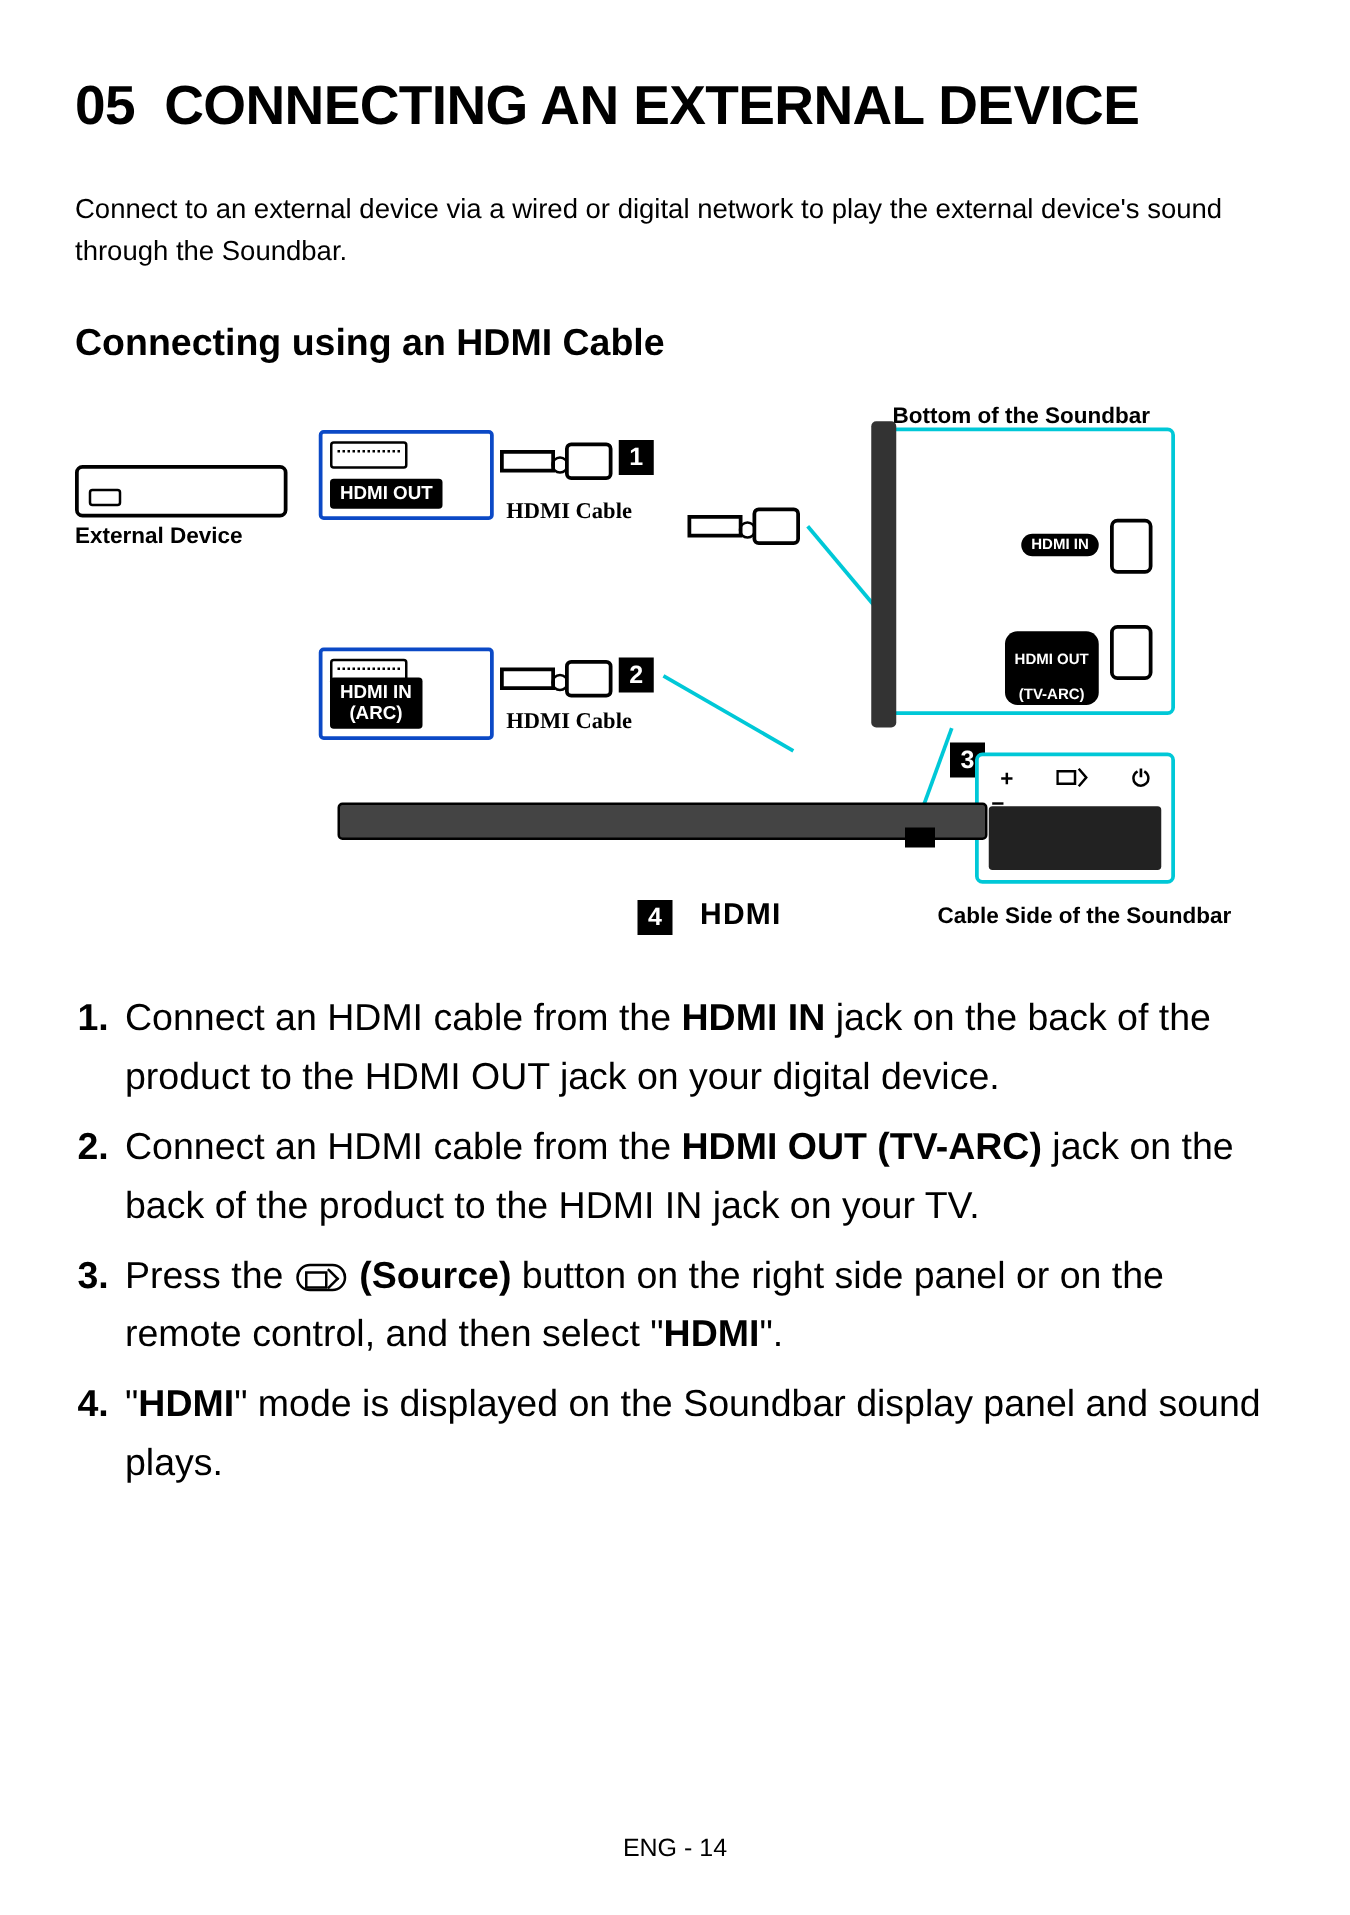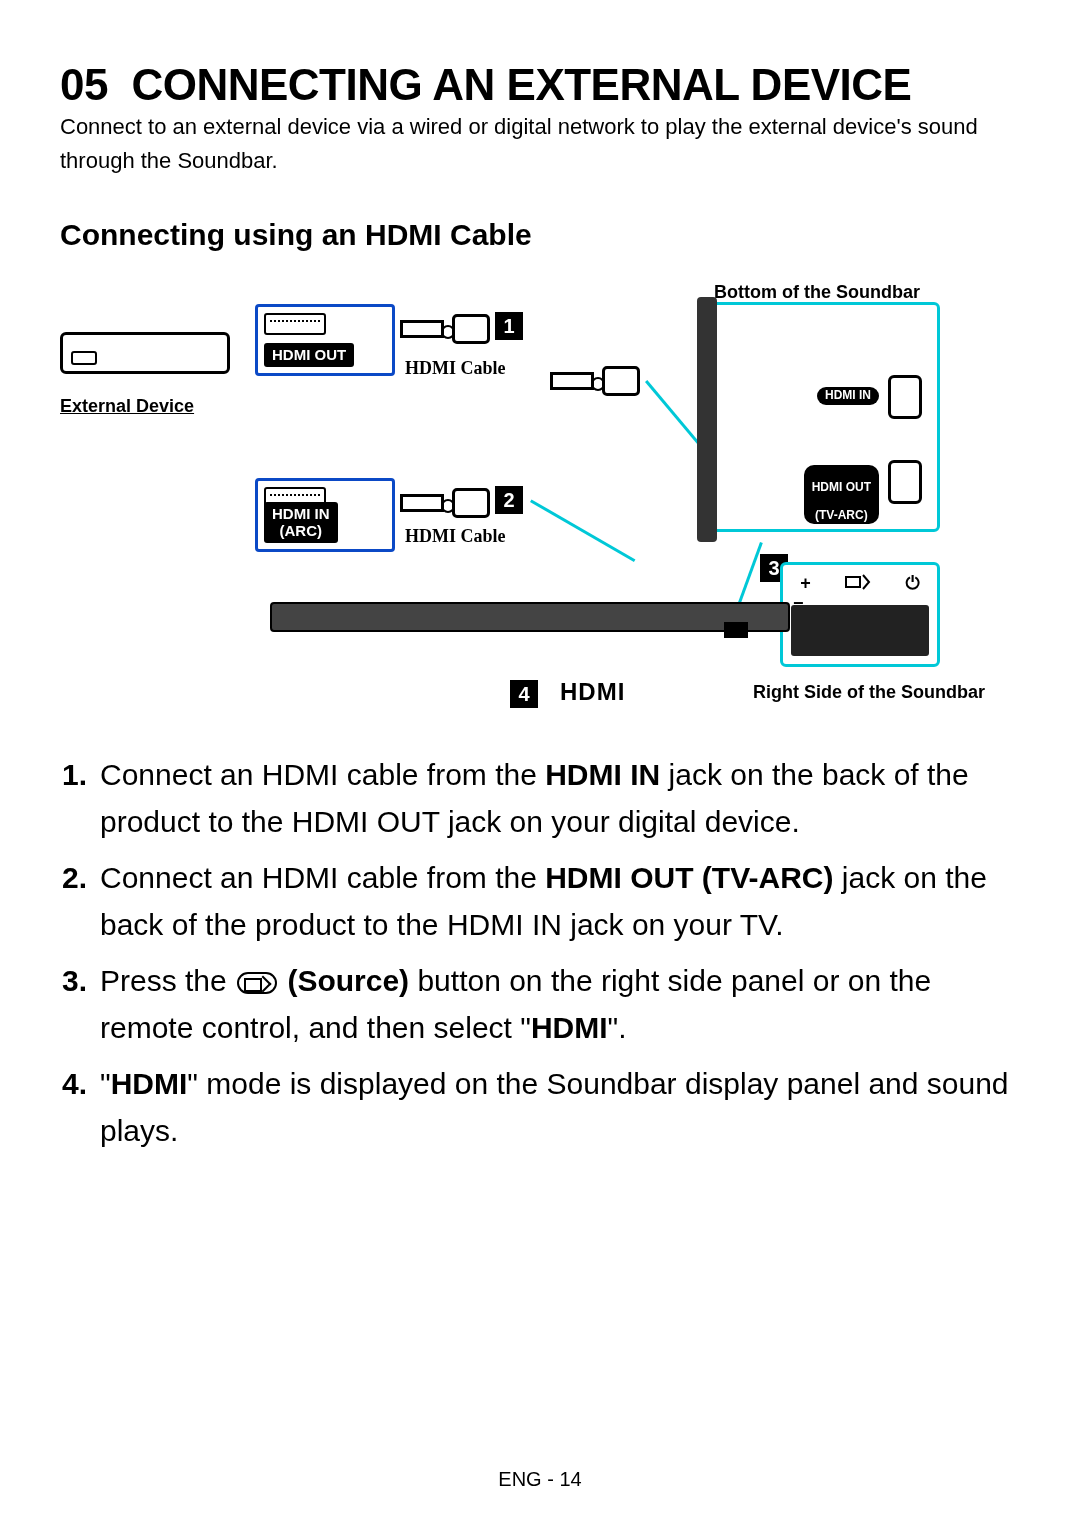--- a/index.html
+++ b/index.html
@@ -11,20 +11,21 @@
       color: #000;
       position: relative;
     }
     .page-content {
       padding: 60px 60px 0 60px;
     }
     .chapter-title {
       font-size: 44px;
       font-weight: 800;
       letter-spacing: -0.5px;
+      margin-bottom: 40px;
     }
     .intro-text {
       font-size: 22px;
       line-height: 1.55;
       margin-bottom: 40px;
     }
     .section-title {
       font-size: 30px;
       font-weight: 700;
       margin-bottom: 30px;
@@ -57,22 +58,21 @@
       content: '';
       position: absolute;
       left: 8px; top: 16px;
       width: 22px; height: 10px;
       border: 2px solid #000;
       border-radius: 3px;
     }
     .external-device-label {
       font-size: 18px;
       font-weight: 700;
-      margin-top: 22px;
-      text-decoration: underline;
+      margin-top: 4px;
     }
 
     
     .tv {
       position: absolute;
       left: 0;
       top: 200px;
     }
     .tv-screen {
       width: 170px;
@@ -450,21 +450,21 @@
           <svg width="26" height="18" viewBox="0 0 26 18">
               <rect x="1" y="4" width="14" height="10" fill="none" stroke="#000" stroke-width="2"></rect>
               <path d="M18 2 L24 9 L18 16" fill="none" stroke="#000" stroke-width="2"></path>
             </svg>
         </span>
         <span>⏻</span>
       </div>
       <div style="position:absolute; left:10px; top:28px; font-size:18px; font-weight:700;">−</div>
       <div class="body-block"></div>
     </div>
-    <div class="soundbar-right-label">Right Side of the Soundbar</div>
+    <div class="soundbar-right-label">Cable Side of the Soundbar</div>
 
     <div class="soundbar-front">
       <div class="display"></div>
     </div>
     <div class="hdmi-mode-label">HDMI</div>
 
   </div>
 
   <ol class="steps">
     <li>

